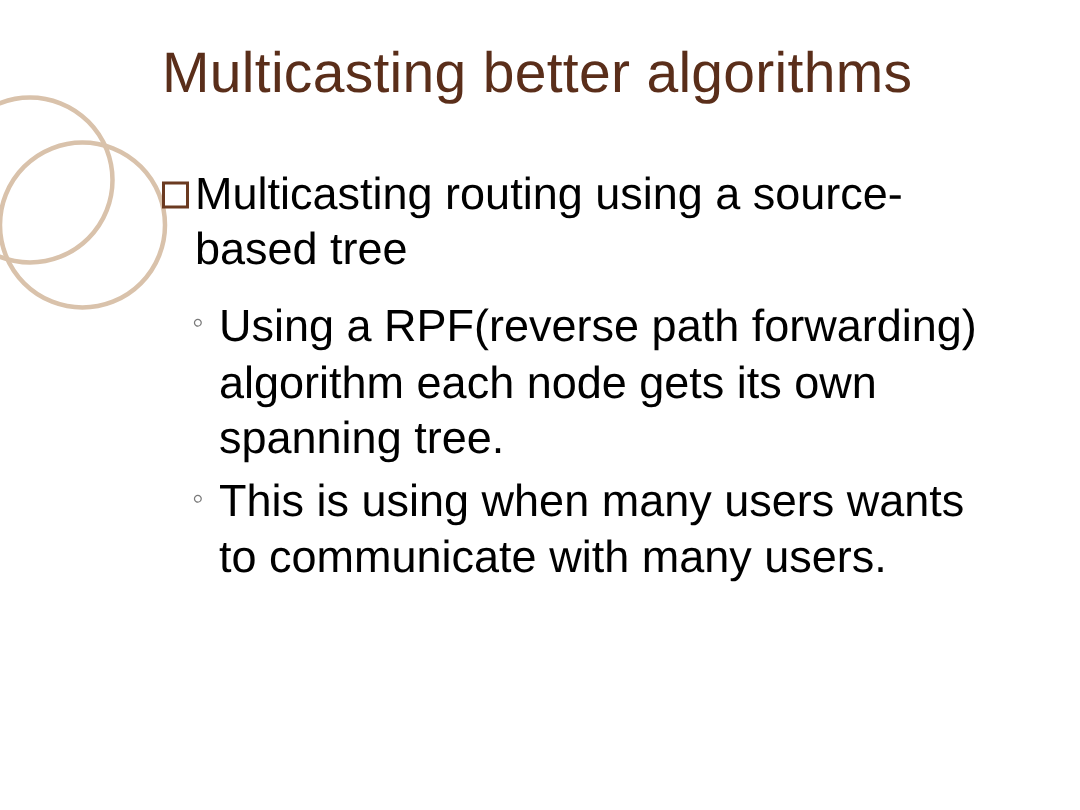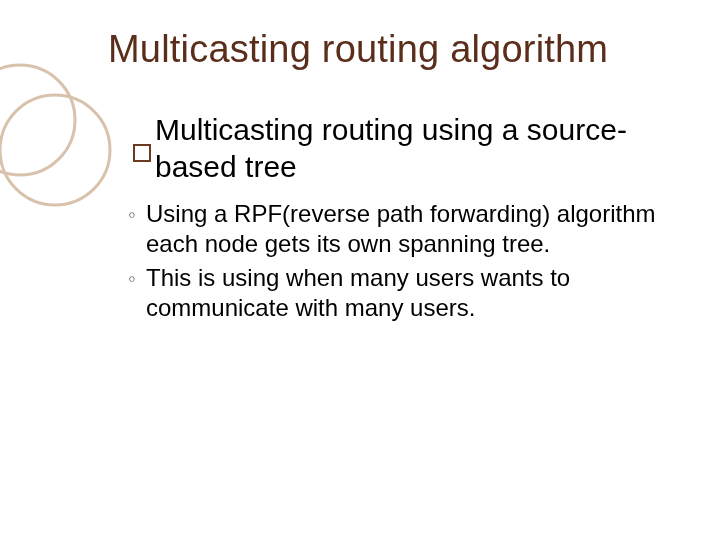--- a/index.html
+++ b/index.html
@@ -34,23 +34,22 @@
     letter-spacing: 0.2px;
   }
   .body {
     position: absolute;
     top: 112px;
     left: 108px;
     right: 60px;
   }
   .bullet-main {
     display: flex;
-    align-items: center;
+    align-items: flex-start;
     margin-bottom: 14px;
-    margin-left: 25px;
   }
   .bullet-square {
     flex: 0 0 auto;
     width: 18px;
     height: 18px;
     border: 2px solid #6b3a20;
     margin-top: 9px;
     margin-right: 4px;
   }
   .bullet-main-text {
@@ -68,36 +67,36 @@
   }
   .sub-mark {
     flex: 0 0 auto;
     width: 18px;
     font-size: 22px;
     color: #7a7a7a;
     line-height: 1.3;
     margin-top: 2px;
   }
   .sub-text {
-    font-size: 24px;
+    font-size: 30px;
     color: #000;
     line-height: 1.25;
   }
 </style>
 </head>
 <body>
 
 <div class="slide">
 
   <svg class="decor-circles" viewBox="0 0 160 160">
     <circle cx="60" cy="70" r="55" fill="none" stroke="#d9c2ab" stroke-width="3"></circle>
     <circle cx="95" cy="100" r="55" fill="none" stroke="#d9c2ab" stroke-width="3"></circle>
   </svg>
 
-  <h1 class="title">Multicasting routing algorithm</h1>
+  <h1 class="title">Multicasting better algorithms</h1>
 
   <div class="body">
 
     <div class="bullet-main">
       <span class="bullet-square"></span>
       <span class="bullet-main-text">Multicasting routing using a source-based tree</span>
     </div>
 
     <div class="sub-list">
       <div class="sub-item">

